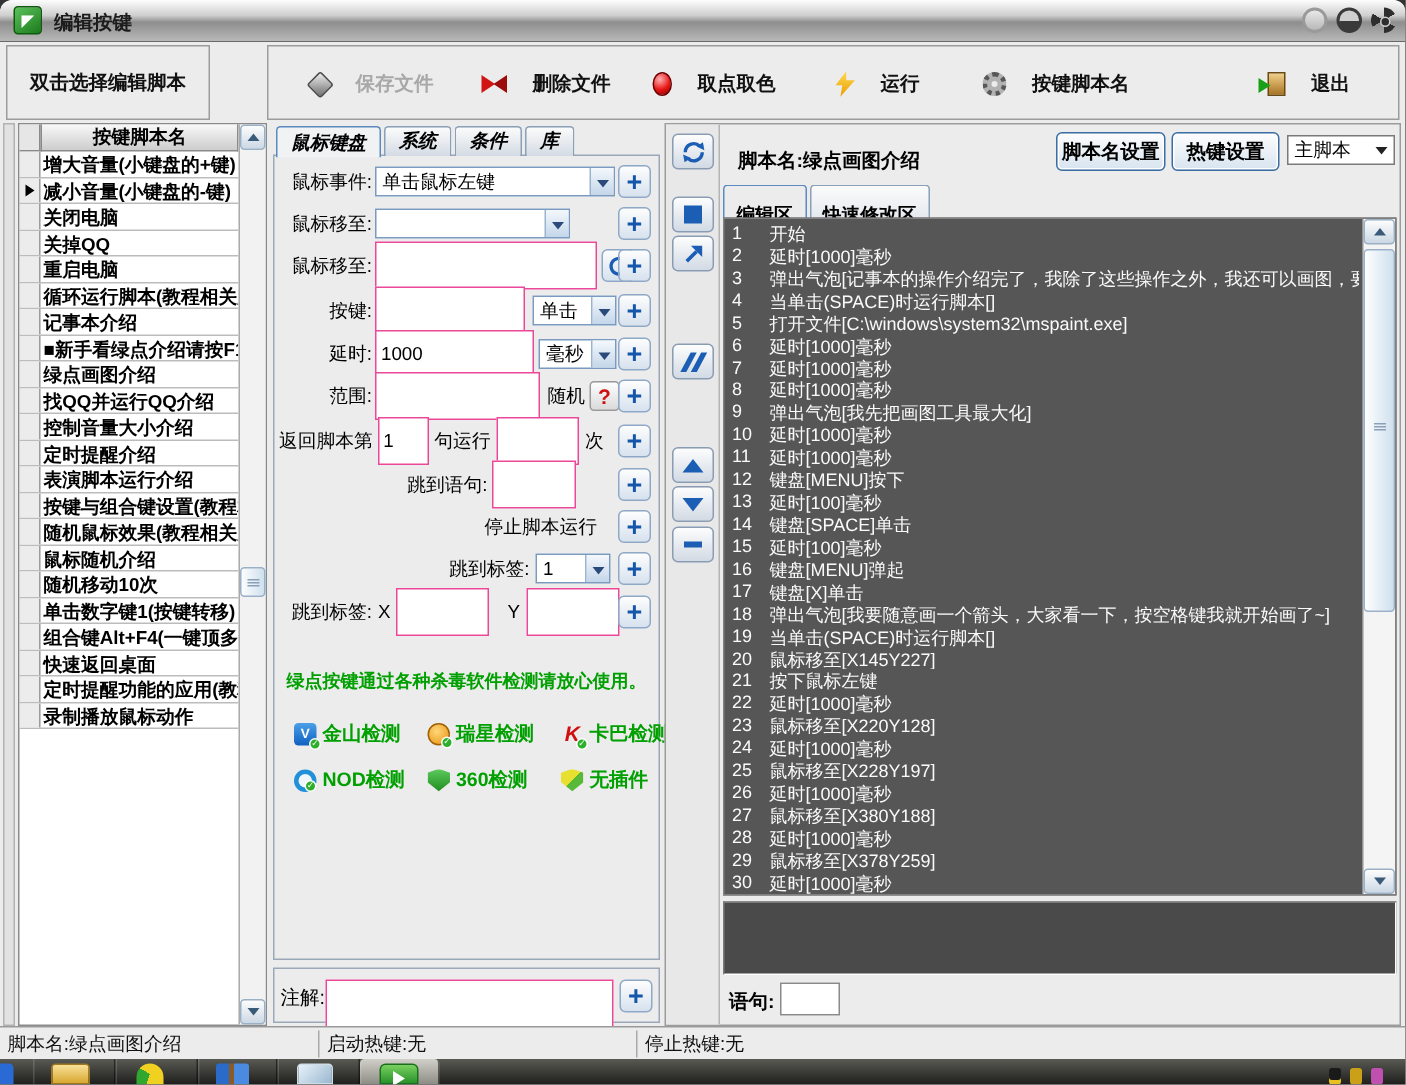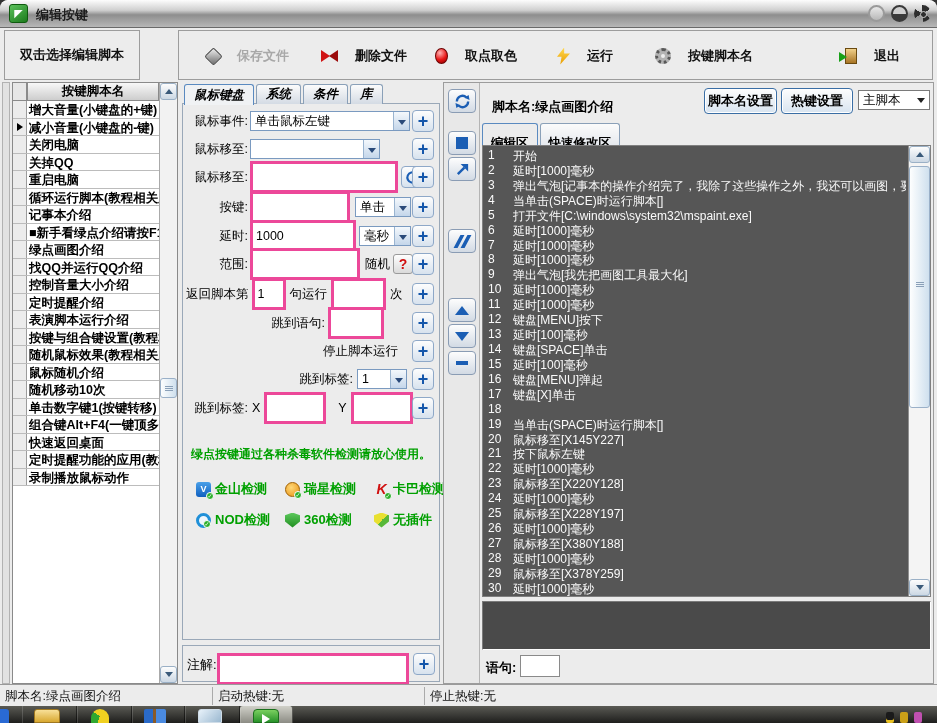--- a/index.html
+++ b/index.html
@@ -54,21 +54,21 @@
   .sb-thumb{position:absolute;left:0;width:17px;background:linear-gradient(90deg,#fdfefe,#cfe0ee);border:1px solid #9ab0c8;border-radius:3px;}
   .grip{position:absolute;left:4px;width:8px;height:1px;background:#8aa0b8;box-shadow:0 2px 0 #8aa0b8,0 4px 0 #8aa0b8;}
   
   .mtabs{position:absolute;left:184px;top:84px;display:flex;gap:2px;z-index:2;font-style:italic;}
   .mtab{height:20px;padding:0 9px;font-size:12.5px;font-weight:bold;display:flex;align-items:center;
     border:1px solid #8aa0b8;border-bottom:none;border-radius:3px 3px 0 0;background:linear-gradient(#fbfbfb,#d4dbe4);}
   .mtab.active{background:#f0f2f4;border-color:#5a8ac0;height:21px;position:relative;top:0px;}
   .mpanel{left:182px;top:103px;width:258px;height:537px;background:#ececec;border:1px solid #9aa8b8;}
   .frow{position:absolute;left:186px;width:248px;height:22px;display:flex;align-items:center;font-size:12.5px;}
   .flabel{width:62px;text-align:right;font-size:12.5px;color:#000;flex:none;}
-  .tinput{height:32px;background:#fff;border:3px solid #ec4899;padding:1px 3px;font-size:12.5px;display:flex;align-items:center;}
+  .tinput{height:32px;background:#fff;border:1px solid #ec4899;padding:1px 3px;font-size:12.5px;display:flex;align-items:center;}
   .combo{height:20px;background:#fff;border:1px solid #7a9ac0;position:relative;display:flex;align-items:center;padding:0 18px 0 4px;font-size:12.5px;}
   .combo .dd{position:absolute;right:0;top:0;bottom:0;width:16px;background:linear-gradient(#f4f8fc,#c4d6ea);border-left:1px solid #9ab4d0;display:flex;align-items:center;justify-content:center;}
   .dda{border-top:5px solid #2a4a7a;border-left:4px solid transparent;border-right:4px solid transparent;margin-top:2px;}
   .plus{position:absolute;right:0;top:0;width:22px;height:22px;border:1px solid #8ea8c8;border-radius:4px;
     background:linear-gradient(#fdfdfd,#d7e2ee);color:#1456aa;font-size:18px;font-weight:bold;display:flex;align-items:center;justify-content:center;line-height:1;}
   .helpbtn{width:20px;height:20px;border:1px solid #9a9a9a;border-radius:3px;background:linear-gradient(#fefefe,#dadada);color:#d01010;font-weight:bold;font-size:14px;display:flex;align-items:center;justify-content:center;}
   .capbtn{width:22px;height:22px;border:1px solid #8ea8c8;border-radius:4px;background:linear-gradient(#fdfdfd,#d7e2ee);display:flex;align-items:center;justify-content:center;}
   .notice{position:absolute;left:183px;top:446px;width:256px;text-align:center;font-size:12px;font-weight:bold;color:#00a000;}
   .avrow{position:absolute;left:196px;display:flex;gap:12px;}
   .badge{display:flex;align-items:center;gap:4px;font-size:13px;font-weight:bold;color:#00a000;width:77px;}
@@ -543,20 +543,21 @@
           <div class="eline">
             <span class="lnum">16</span>
             <span class="ltext">键盘[MENU]弹起</span>
           </div>
           <div class="eline">
             <span class="lnum">17</span>
             <span class="ltext">键盘[X]单击</span>
           </div>
           <div class="eline">
             <span class="lnum">18</span>
+            <span class="ltext">弹出气泡[我要随意画一个箭头，大家看一下，按空格键我就开始画了~]</span>
           </div>
           <div class="eline">
             <span class="lnum">19</span>
             <span class="ltext">当单击(SPACE)时运行脚本[]</span>
           </div>
           <div class="eline">
             <span class="lnum">20</span>
             <span class="ltext">鼠标移至[X145Y227]</span>
           </div>
           <div class="eline">

